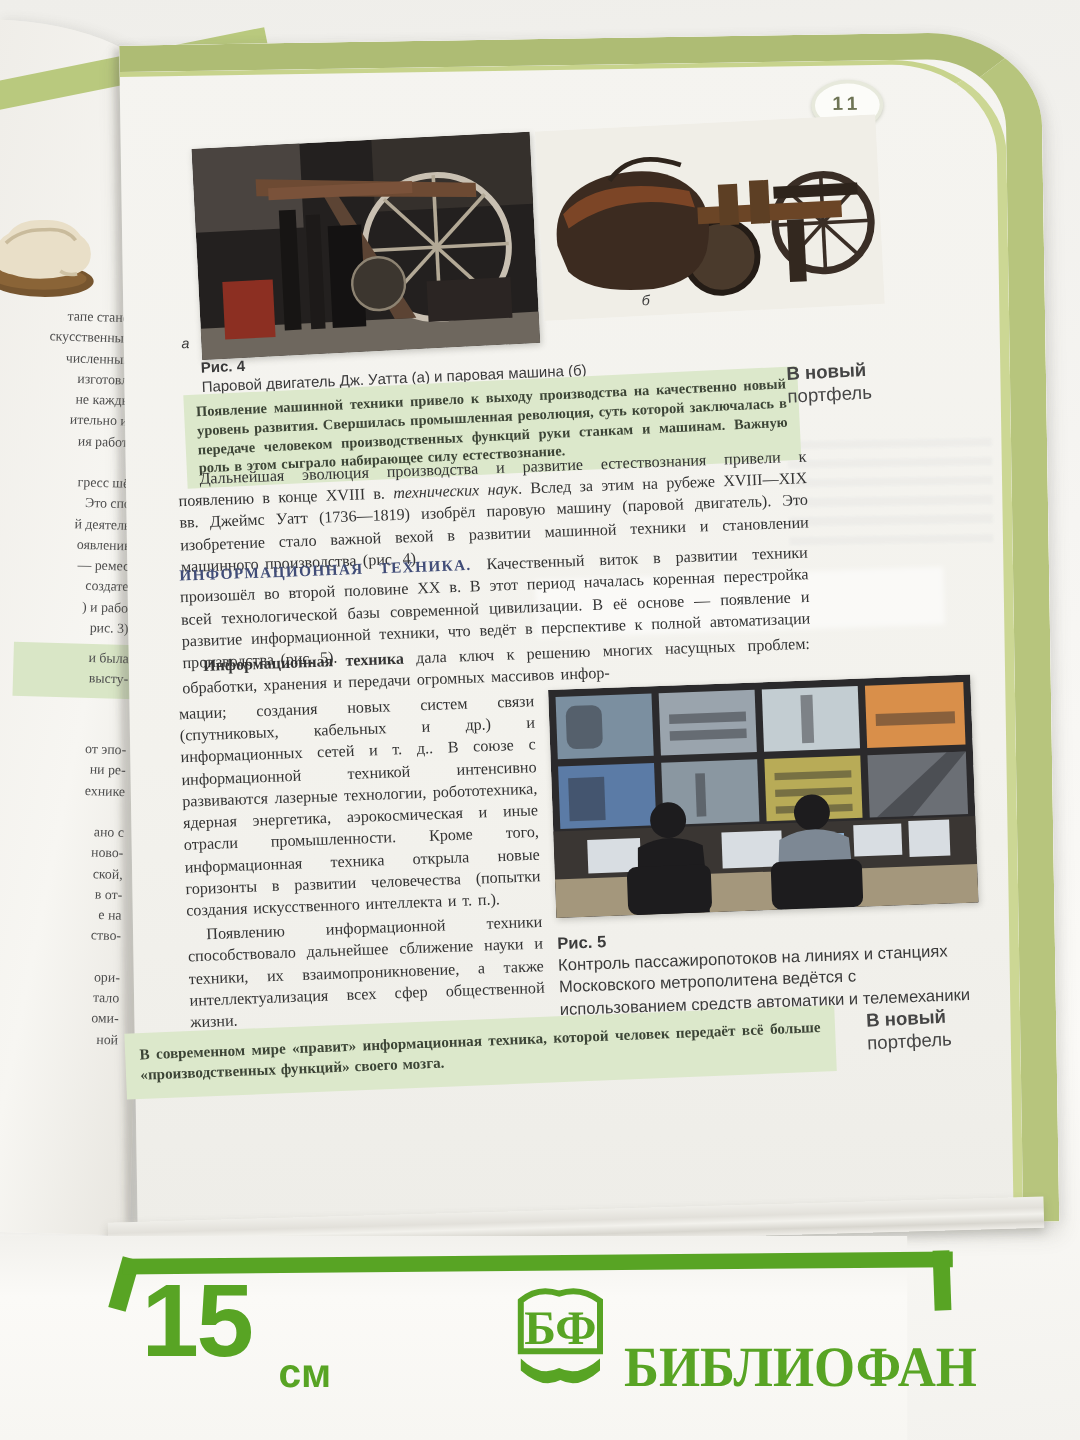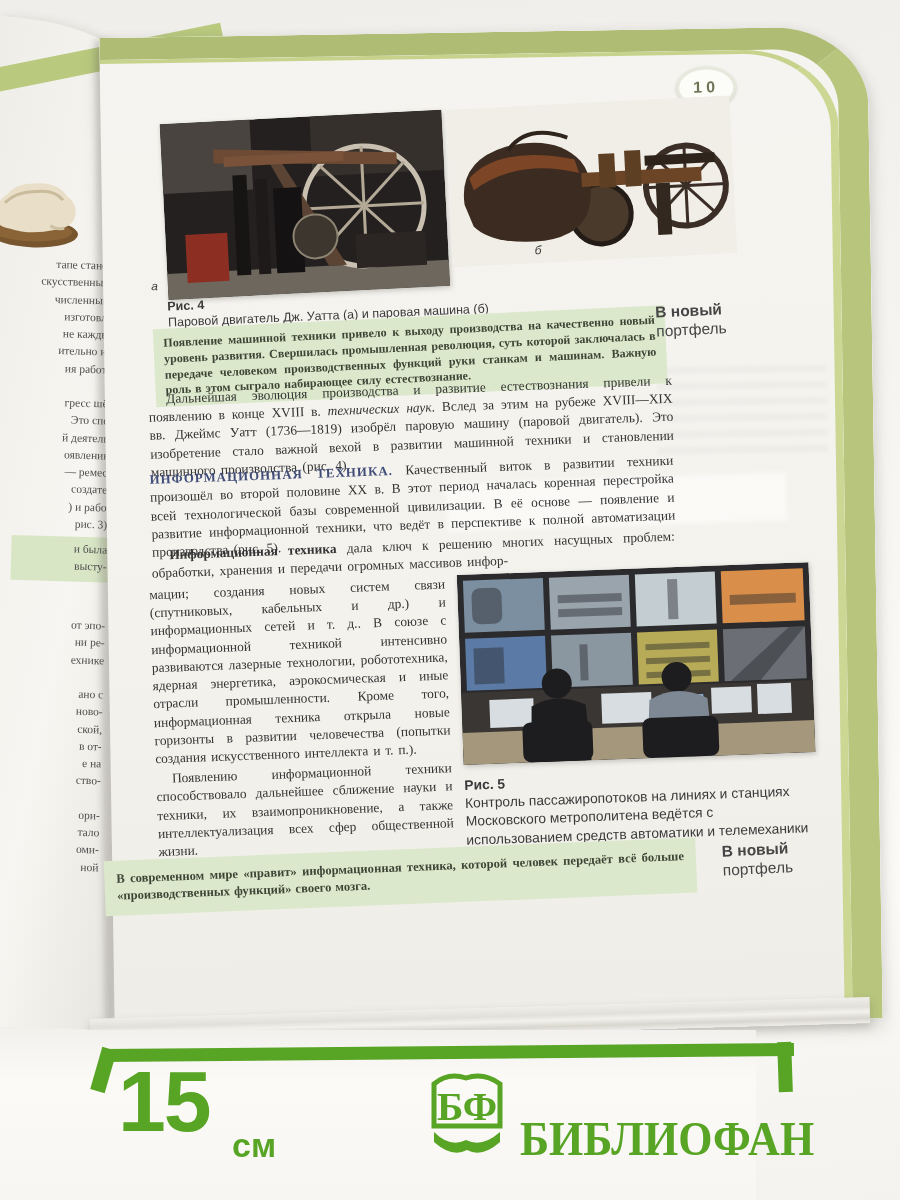--- a/index.html
+++ b/index.html
@@ -157,21 +157,21 @@
 ной</div>
   </div>
 
   <div class="spine-shadow"></div>
 
   <div class="right-page">
     <div class="frame-band">
       <div class="frame-band-inner"></div>
     </div>
     <div class="page-oval">
-      <span>10</span>
+      <span>11</span>
     </div>
     <div class="bleed"></div>
     <div class="sheen"></div>
 
     <svg class="fig4a" width="282" height="176" viewBox="0 0 282 176">
       <rect width="282" height="176" fill="#23201f"></rect>
       <rect x="0" y="0" width="90" height="70" fill="#4a4440"></rect>
       <rect x="150" y="0" width="132" height="60" fill="#35302c"></rect>
       <rect x="0" y="150" width="282" height="26" fill="#6e675e"></rect>
       <circle cx="200" cy="92" r="60" fill="none" stroke="#c9c0b2" stroke-width="5"></circle>

